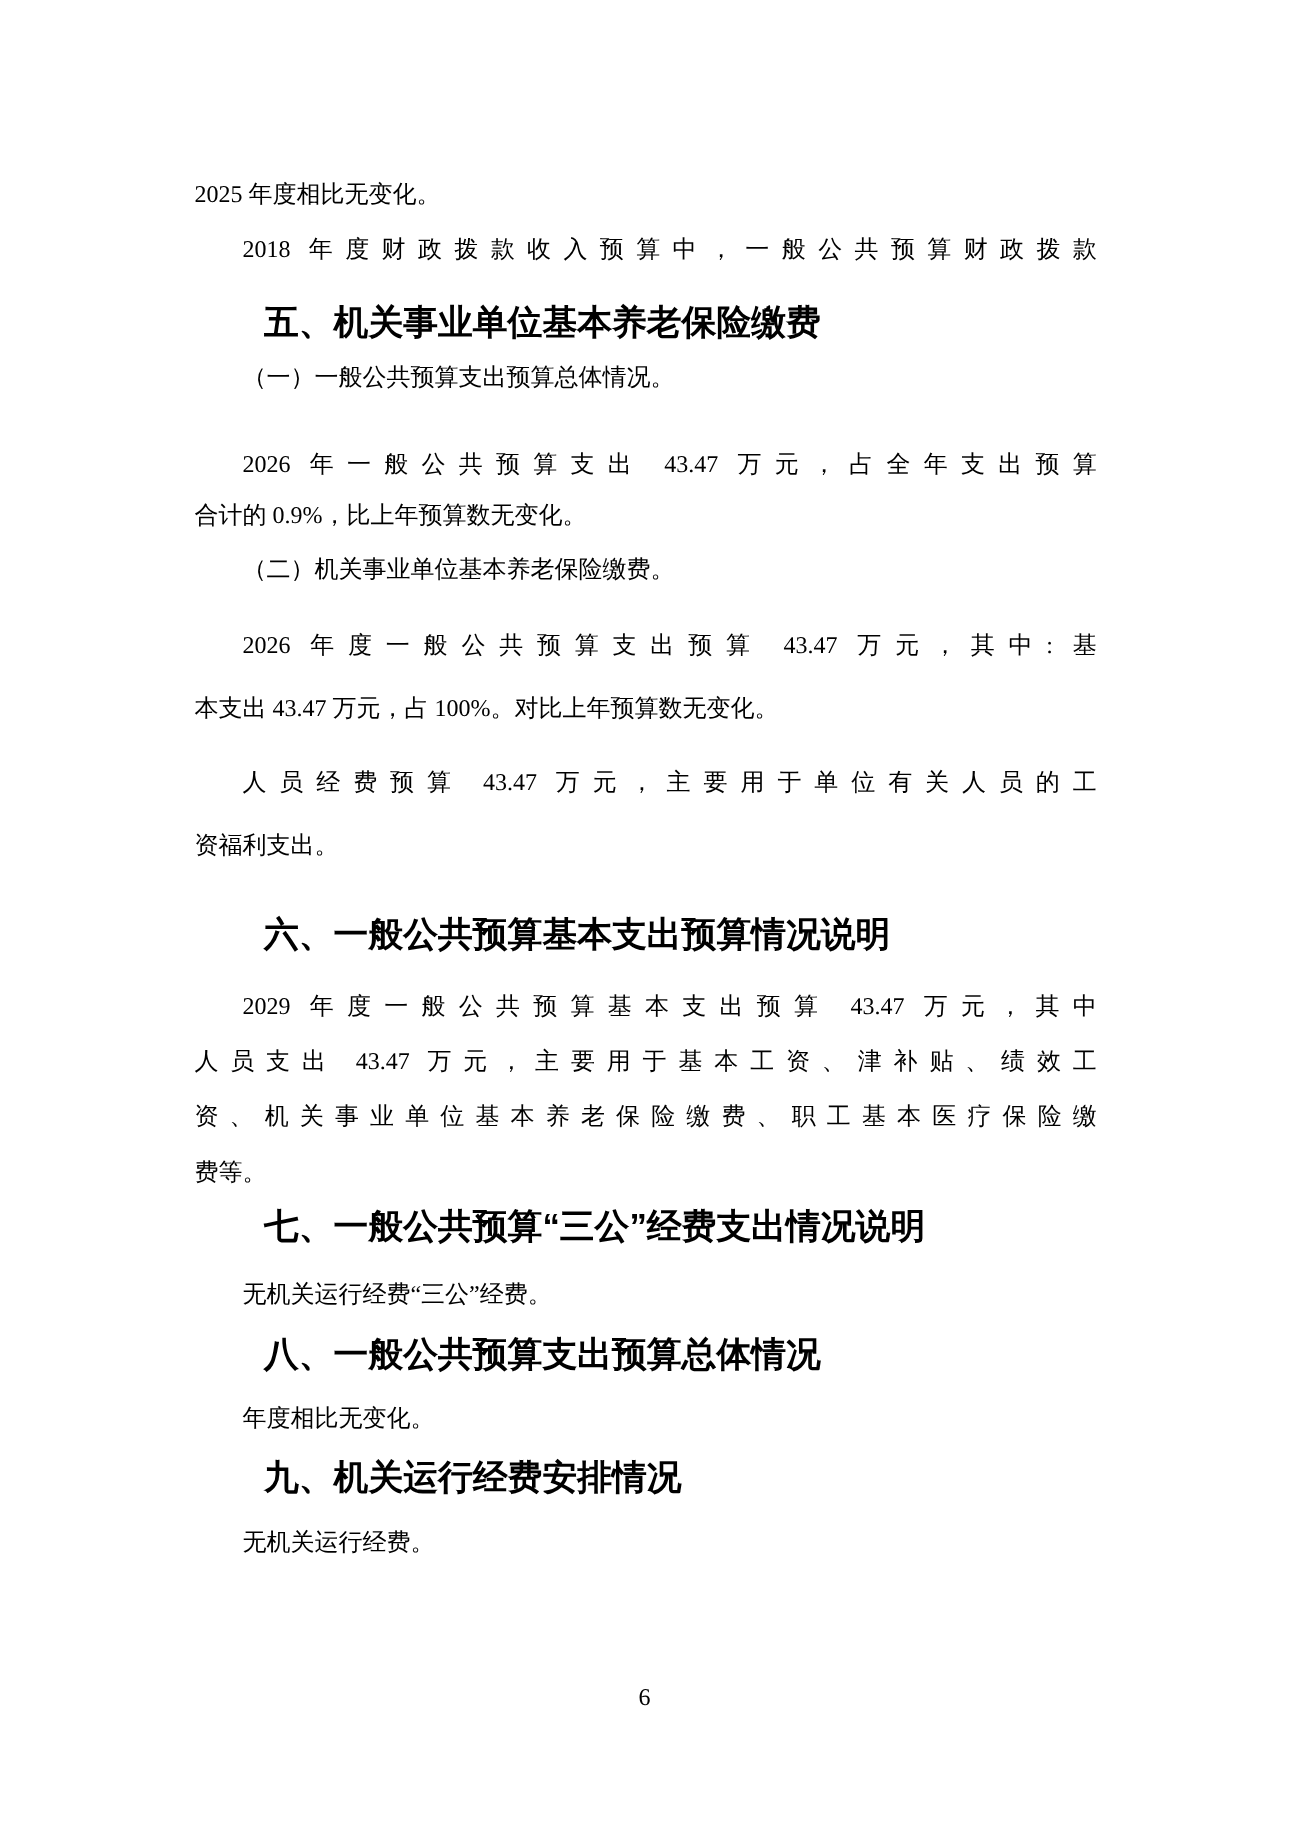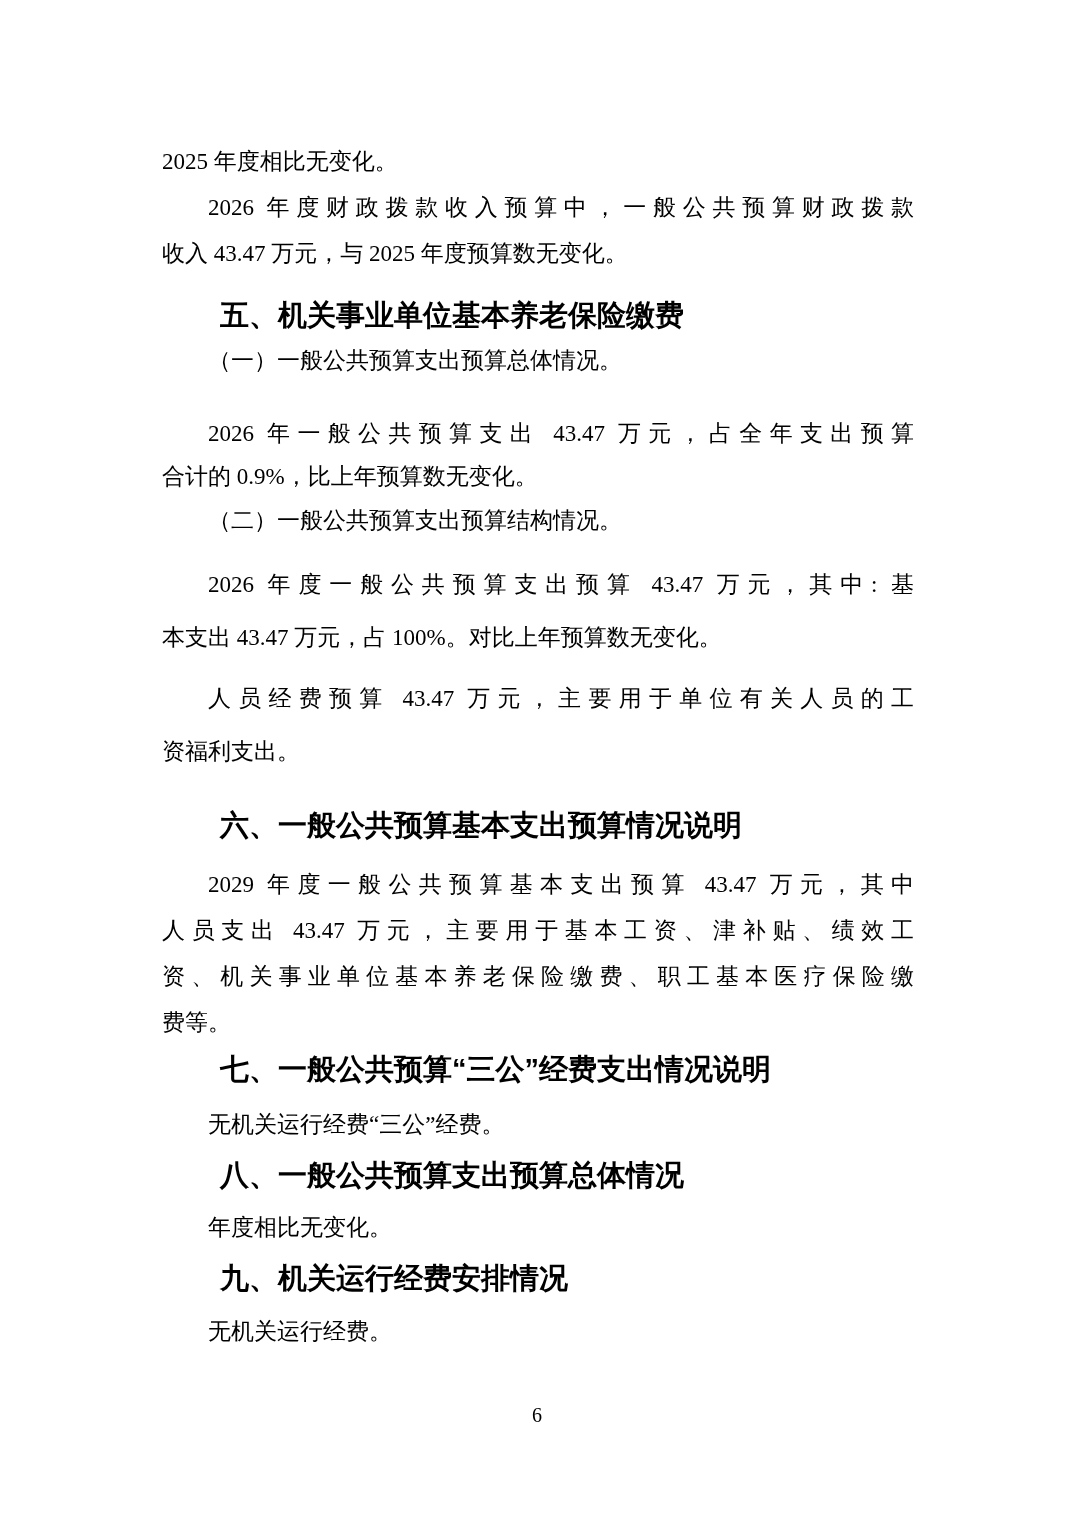--- a/index.html
+++ b/index.html
@@ -8,21 +8,21 @@
     position: relative;
     width: 1074px;
     height: 1520px;
     background: #ffffff;
     color: #000000;
     padding: 139px 160px 0 162px;
     overflow: hidden;
     font-family: "Liberation Serif", serif;
   }
   .para {
-    font-size: 23px;
+    font-size: 20px;
     line-height: 46px;
     margin: 0;
   }
   .lh53 { line-height: 53px; }
   .lh43 { line-height: 43px; }
   .line { text-align: left; }
   .line.first { text-indent: 2em; }
   .line.stretch { text-align: justify; text-align-last: justify; }
   .heading {
     font-family: "Liberation Sans", sans-serif;
@@ -47,39 +47,38 @@
 </head>
 <body>
 
 <div class="page">
 
   <div class="para">
     <div class="line">2025 年度相比无变化。</div>
   </div>
 
   <div class="para">
-    <div class="line first stretch">2026 年度财政拨款收入预算中，一般公共预算财政拨款</div>
-    <div class="line">收入 43.47 万元，与 2025 年度预算数无变化。</div>
+    <div class="line first stretch">2018 年度财政拨款收入预算中，一般公共预算财政拨款</div>
   </div>
 
   <div class="heading" style="margin-top:15px">
     <span>五、机关事业单位基本养老保险缴费</span>
   </div>
 
   <div class="para">
     <div class="line first">（一）一般公共预算支出预算总体情况。</div>
   </div>
 
   <div class="para lh43" style="margin-top:28px">
     <div class="line first stretch">2026 年一般公共预算支出 43.47 万元，占全年支出预算</div>
     <div class="line">合计的 0.9%，比上年预算数无变化。</div>
   </div>
 
   <div class="para">
-    <div class="line first">（二）一般公共预算支出预算结构情况。</div>
+    <div class="line first">（二）机关事业单位基本养老保险缴费。</div>
   </div>
 
   <div class="para lh53" style="margin-top:14px">
     <div class="line first stretch">2026 年度一般公共预算支出预算 43.47 万元，其中: 基</div>
     <div class="line">本支出 43.47 万元，占 100%。对比上年预算数无变化。</div>
   </div>
 
   <div class="para lh53" style="margin-top:8px">
     <div class="line first stretch">人员经费预算 43.47 万元，主要用于单位有关人员的工</div>
     <div class="line">资福利支出。</div>

